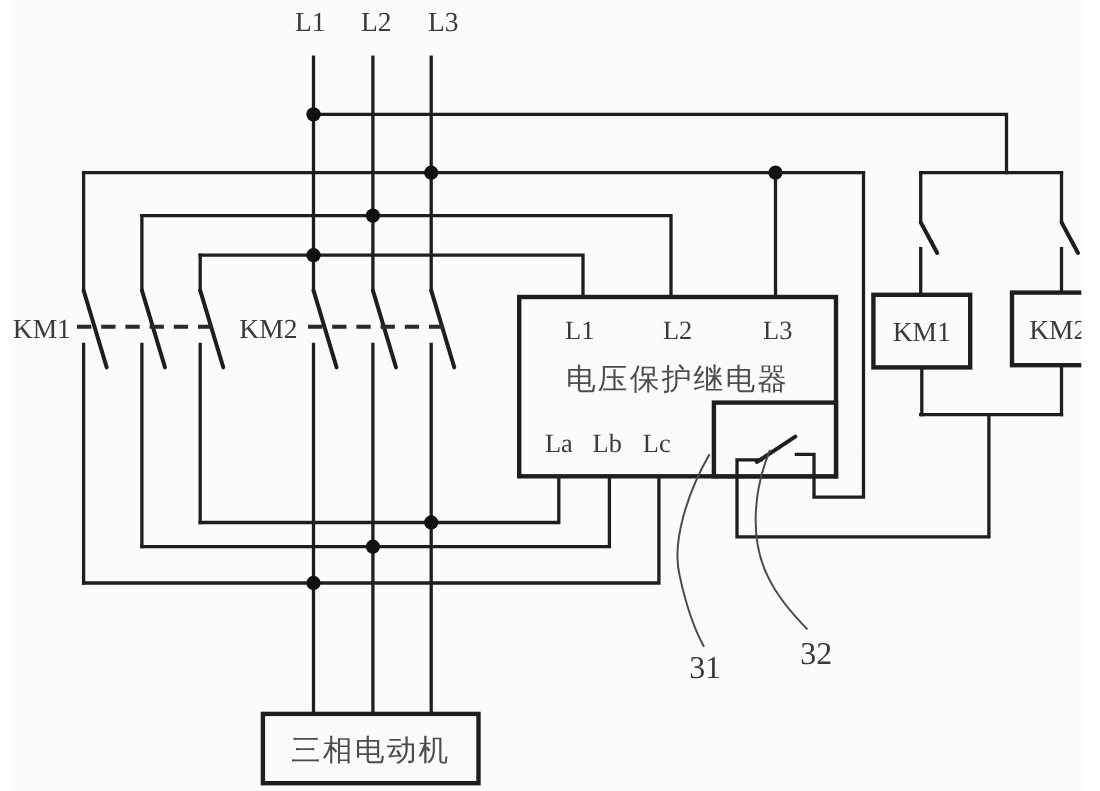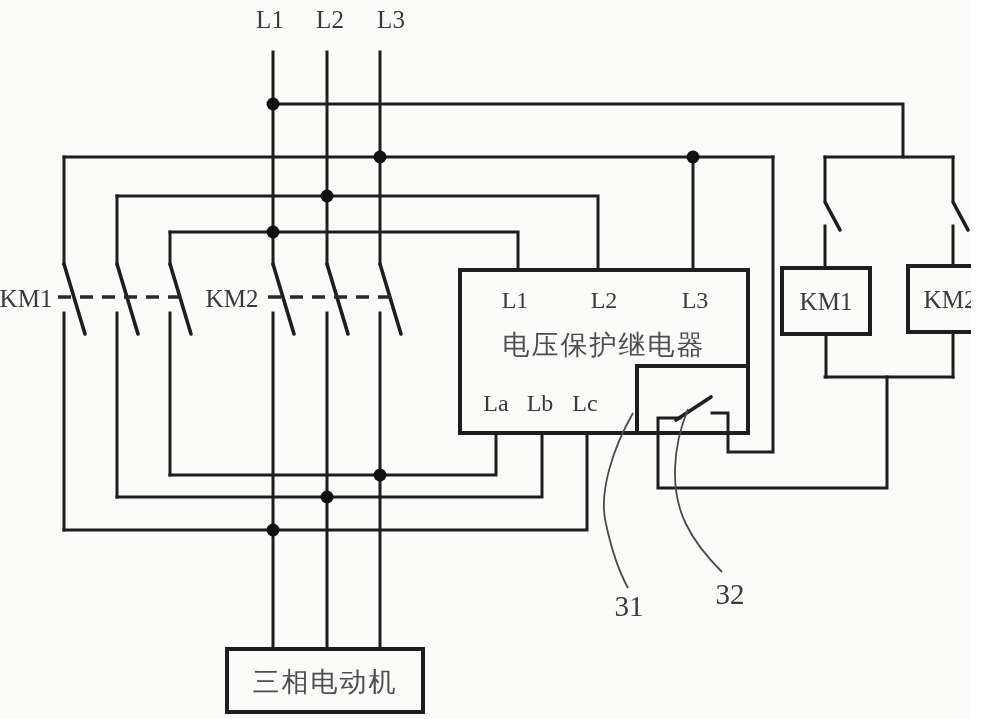--- a/index.html
+++ b/index.html
@@ -7,20 +7,21 @@
     padding: 0;
     background: #ffffff;
   }
   #stage {
     position: relative;
     width: 971px;
     height: 719px;
     background: #fbfbfa;
     overflow: hidden;
     font-family: "Liberation Serif", "DejaVu Serif", serif;
+    margin-left: 12px;
   }
   svg { display: block; }
   .wire   { stroke: #1e1e1e; stroke-width: 3;   fill: none; stroke-linecap: square; }
   .blade  { stroke: #1e1e1e; stroke-width: 3.6; fill: none; stroke-linecap: round; }
   .dashln { stroke: #2a2a2a; stroke-width: 3.6; fill: none; stroke-dasharray: 13 9; }
   .boxln  { stroke: #1e1e1e; stroke-width: 4;   fill: #fbfbfa; }
   .leader { stroke: #4a4a4a; stroke-width: 1.8; fill: none; }
   .dot    { fill: #111111; stroke: none; }
   .lbl    { fill: #3a3a3a; font-family: "Liberation Serif", "DejaVu Serif", serif; }
   .lbl-cn { fill: #4d4d4d; font-family: "Liberation Serif", "DejaVu Serif", serif; letter-spacing: 2px; }

